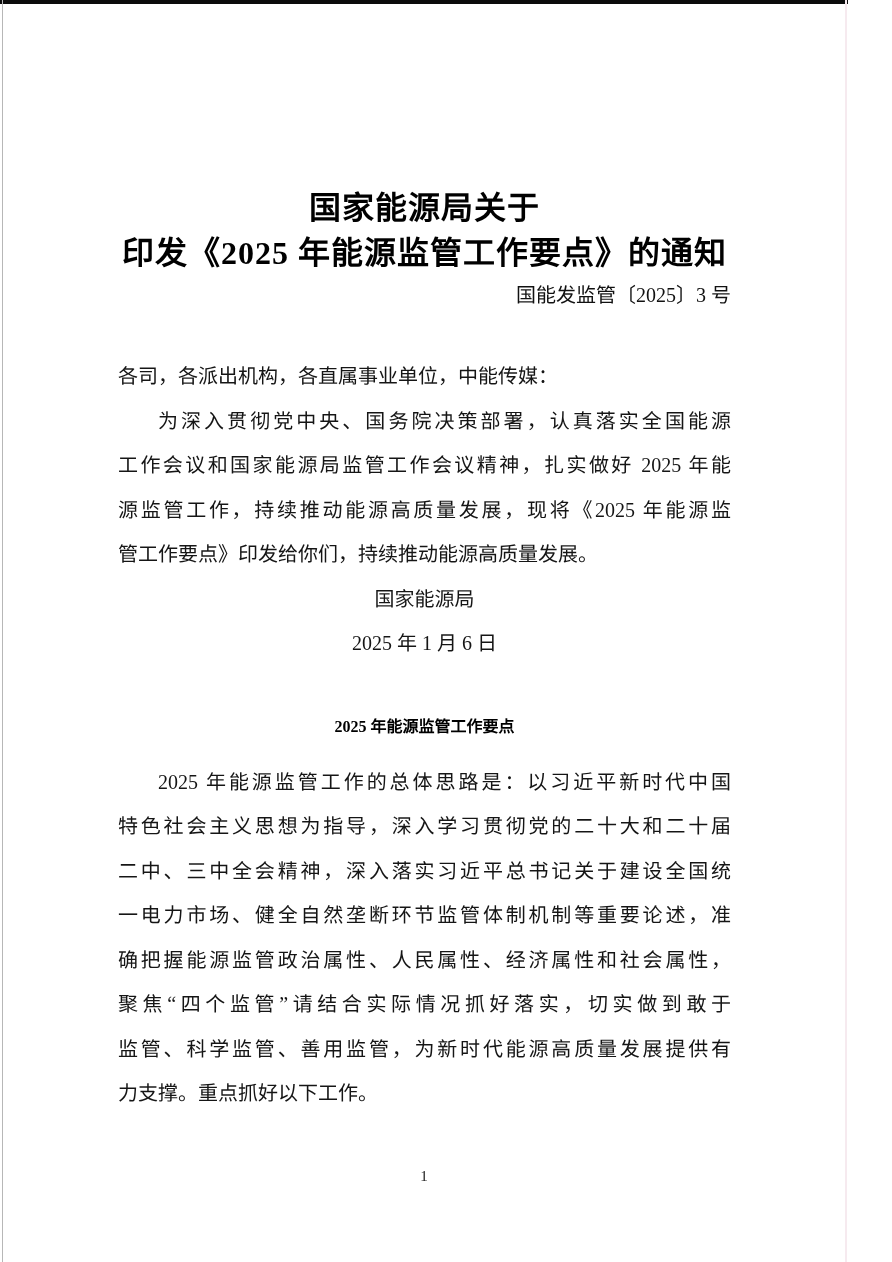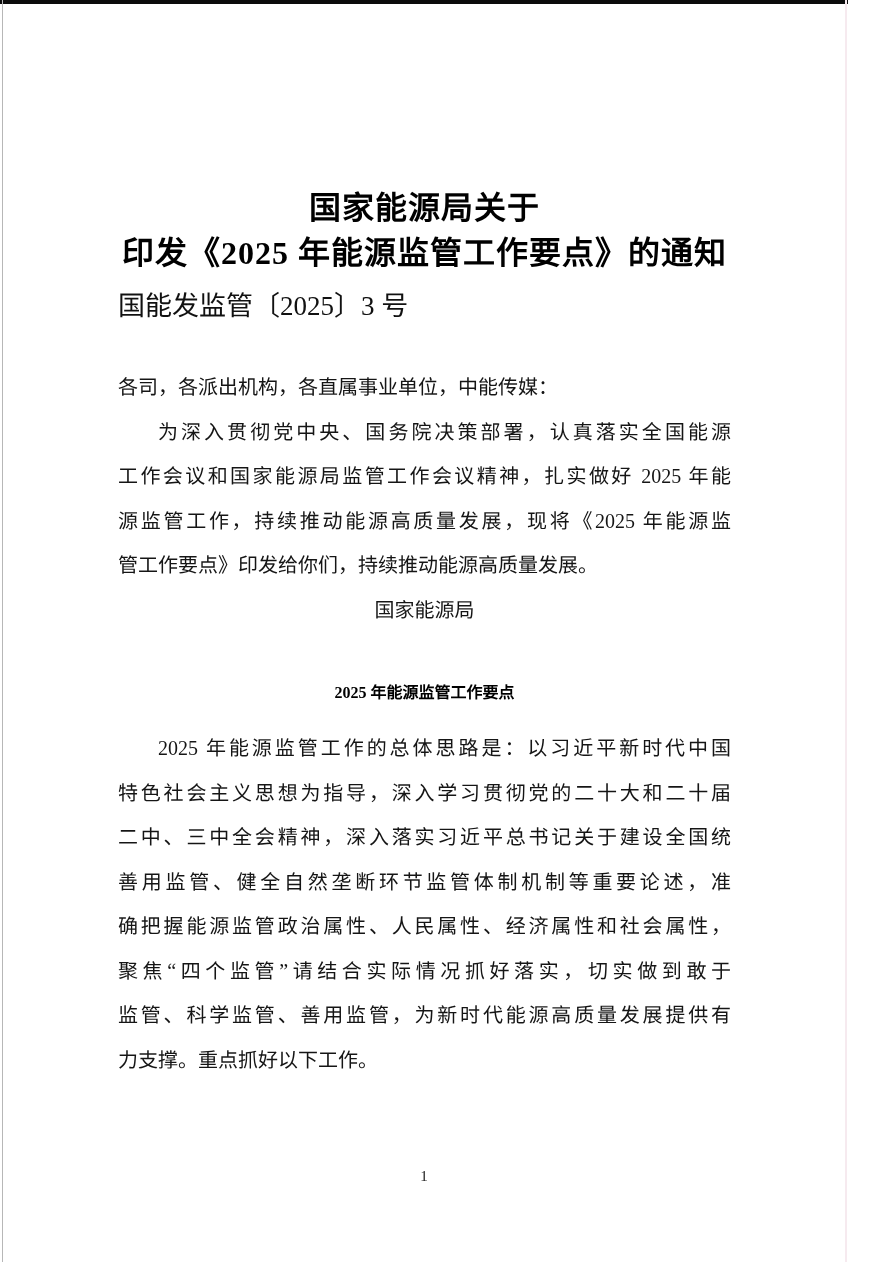--- a/index.html
+++ b/index.html
@@ -43,24 +43,24 @@
   .doc-title {
     margin-top: 186px;
     font-size: 32px;
     line-height: 45px;
     font-weight: bold;
     text-align: center;
     color: #000000;
     letter-spacing: 1px;
   }
   .doc-number {
-    margin-top: 17px;
-    font-size: 27px;
+    margin-top: 6px;
+    font-size: 20px;
     line-height: 26px;
-    text-align: left;
+    text-align: right;
     color: #111111;
   }
   .para {
     margin: 0;
   }
   .para.first {
     margin-top: 46px;
   }
   .line {
     font-size: 20px;
@@ -119,29 +119,30 @@
 
     <div class="doc-number">国能发监管〔2025〕3 号</div>
 
     <div class="para first">
       <div class="line">各司，各派出机构，各直属事业单位，中能传媒：</div>
       <div class="line fill indent">为深入贯彻党中央、国务院决策部署，认真落实全国能源</div>
       <div class="line fill">工作会议和国家能源局监管工作会议精神，扎实做好 2025 年能</div>
       <div class="line fill">源监管工作，持续推动能源高质量发展，现将《2025 年能源监</div>
       <div class="line">管工作要点》印发给你们，持续推动能源高质量发展。</div>
       <div class="line right">国家能源局</div>
+      <div class="line right">2025 年 1 月 6 日</div>
     </div>
 
     <div class="section-heading">2025 年能源监管工作要点</div>
 
     <div class="para body-block">
       <div class="line fill indent">2025 年能源监管工作的总体思路是：以习近平新时代中国</div>
       <div class="line fill">特色社会主义思想为指导，深入学习贯彻党的二十大和二十届</div>
       <div class="line fill">二中、三中全会精神，深入落实习近平总书记关于建设全国统</div>
-      <div class="line fill">善用监管、健全自然垄断环节监管体制机制等重要论述，准</div>
+      <div class="line fill">一电力市场、健全自然垄断环节监管体制机制等重要论述，准</div>
       <div class="line fill">确把握能源监管政治属性、人民属性、经济属性和社会属性，</div>
       <div class="line fill">聚焦“四个监管”请结合实际情况抓好落实，切实做到敢于</div>
       <div class="line fill">监管、科学监管、善用监管，为新时代能源高质量发展提供有</div>
       <div class="line">力支撑。重点抓好以下工作。</div>
     </div>
 
   </div>
 
   <div class="page-number">1</div>
 </div>

